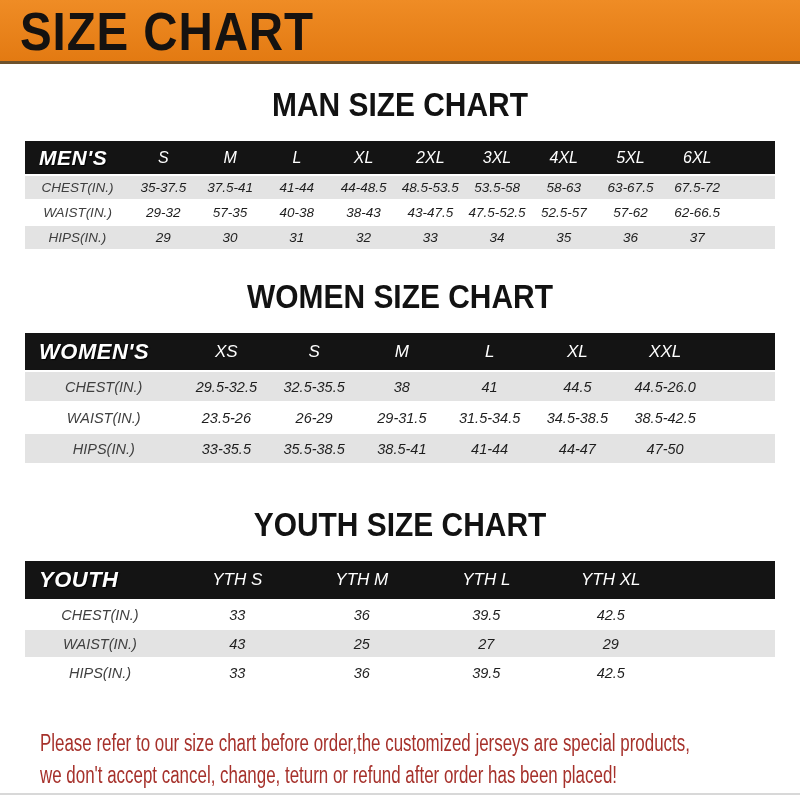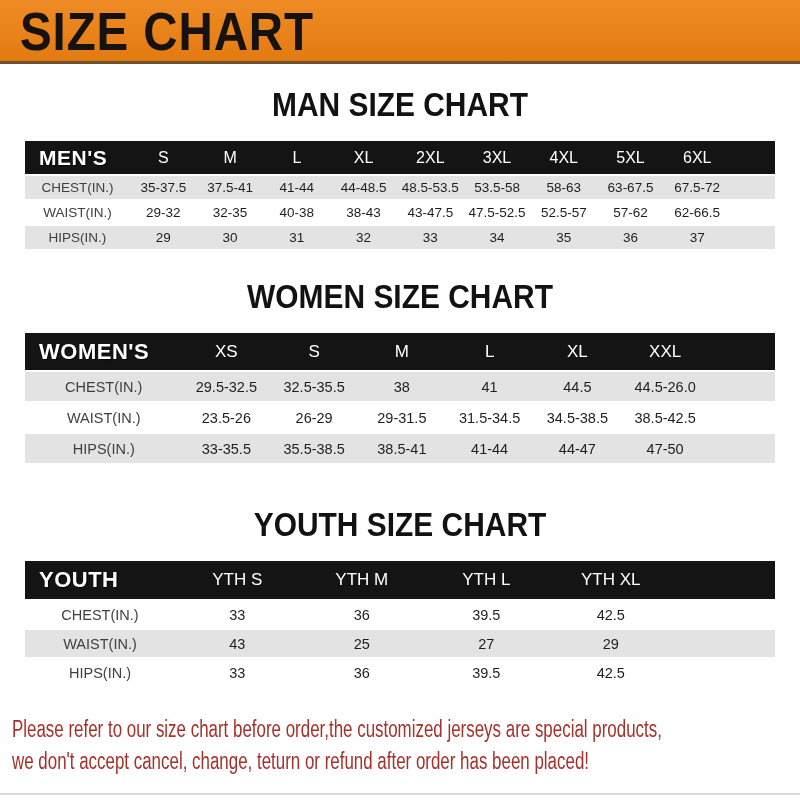--- a/index.html
+++ b/index.html
@@ -24,20 +24,21 @@
     transform:scaleX(0.88);transform-origin:center;line-height:1.12;
     letter-spacing:0;margin:0;
   }
   .hd-men{margin-top:21px;margin-bottom:12px;}
   .hd-women{margin-top:26px;margin-bottom:14px;}
   .hd-youth{margin-top:40px;margin-bottom:13px;}
   
   .size-table{
     width:750px;margin:16px auto;border-collapse:separate;border-spacing:0 2px;
     table-layout:fixed;
+    font-style:italic;
   }
   .size-table th{
     background:#141414;color:#ffffff;font-weight:400;
     text-align:center;vertical-align:middle;padding:0;
     height:var(--hh);font-size:var(--hfs);
   }
   .size-table th.corner{
     text-align:left;padding-left:14px;font-weight:700;
     font-size:var(--cfs);letter-spacing:0.5px;
     text-shadow:1px 1px 1px #000;
@@ -45,21 +46,21 @@
   .size-table td{
     text-align:center;vertical-align:middle;padding:0;
     height:var(--rh);font-size:var(--fs);color:#1e1e1e;background:#ffffff;
   }
   .size-table tr.stripe td{background:#e3e3e3;}
   .size-table td.row-label{font-size:var(--fs);color:#404040;}
   .tbl-men   {--hh:33px;--rh:23px;--fs:13.5px;--hfs:16px;--cfs:21px;}
   .tbl-women {--hh:37px;--rh:29px;--fs:14.5px;--hfs:17px;--cfs:22px;}
   .tbl-youth {--hh:38px;--rh:27px;--fs:14.5px;--hfs:17px;--cfs:22px;}
   
-  .footer{margin-top:25px;padding-left:12px;}
+  .footer{margin-top:39px;padding-left:40px;}
   .footer-line{
     display:block;white-space:nowrap;color:#a6312b;
     font-size:23.5px;line-height:32px;
     transform:scaleX(0.72);transform-origin:left center;
   }
   .bottom-divider{
     position:absolute;left:0;bottom:5px;width:100%;height:2px;background:#d8d8d8;
   }
 </style>
 </head>
@@ -111,21 +112,21 @@
             <td>48.5-53.5</td>
             <td>53.5-58</td>
             <td>58-63</td>
             <td>63-67.5</td>
             <td>67.5-72</td>
             <td></td>
           </tr>
           <tr>
             <td class="row-label">WAIST(IN.)</td>
             <td>29-32</td>
-            <td>32-35</td>
+            <td>57-35</td>
             <td>40-38</td>
             <td>38-43</td>
             <td>43-47.5</td>
             <td>47.5-52.5</td>
             <td>52.5-57</td>
             <td>57-62</td>
             <td>62-66.5</td>
             <td></td>
           </tr>
           <tr class="stripe">

